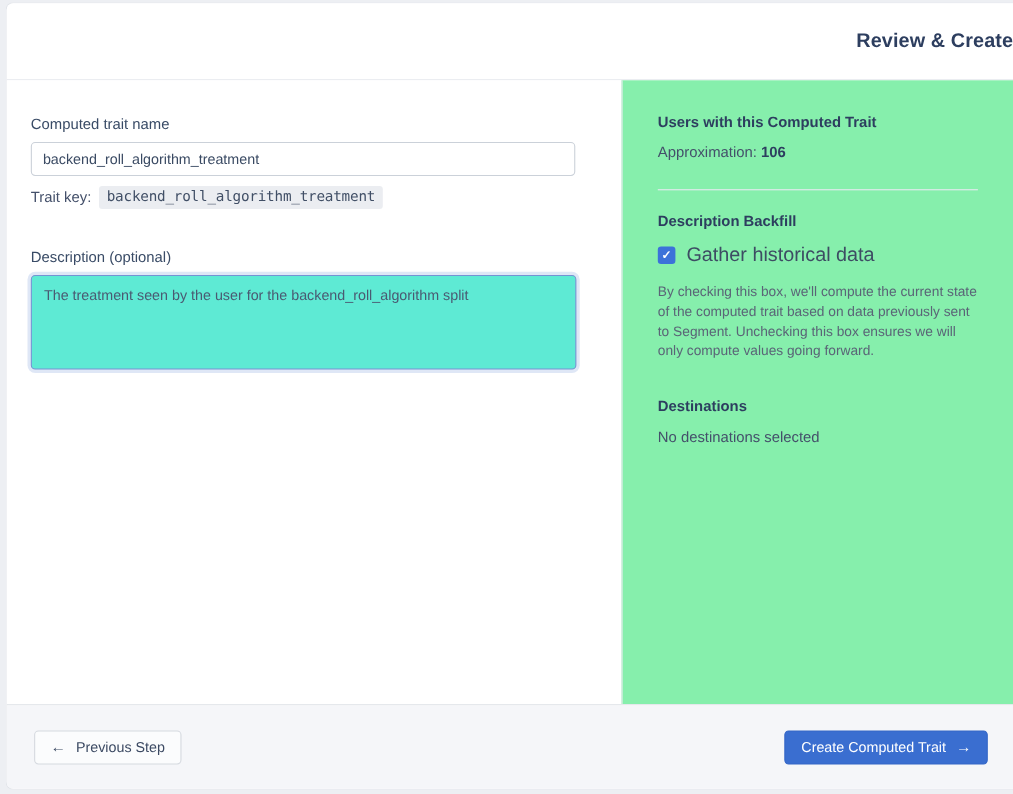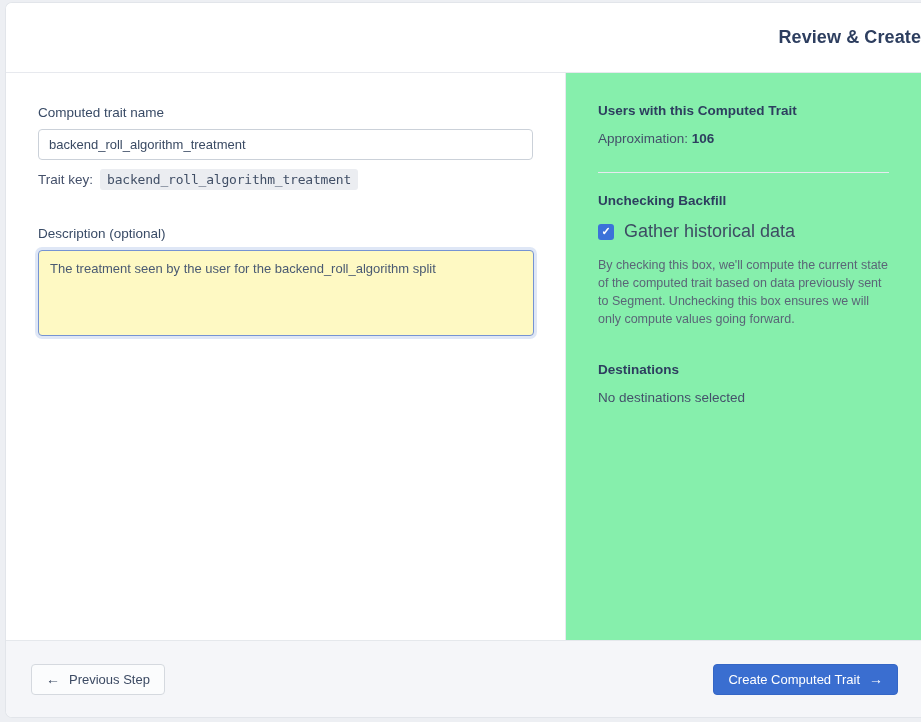--- a/index.html
+++ b/index.html
@@ -37,21 +37,21 @@
     font-weight: 700;
     color: #2d3e5f;
     letter-spacing: 0.1px;
   }
   
   .body { flex: 1; display: flex; min-height: 0; }
   .left-pane {
     width: 559px;
     flex: 0 0 559px;
     background: #fff;
-    padding: 32px 32px;
+    padding: 32px 22px;
   }
   .right-pane {
     flex: 1;
     background: #86efac;
     border-left: 1px solid #e7eaee;
     padding: 30px 32px;
   }
   .field-label {
     display: block;
     font-size: 13.5px;
@@ -87,21 +87,21 @@
     color: #414f66;
     letter-spacing: -0.2px;
   }
   .description-group { margin-top: 36px; }
   .description-area {
     width: 496px;
     height: 86px;
     border: 1px solid #7593d3;
     border-radius: 4px;
     box-shadow: 0 0 0 3px rgba(110, 145, 216, 0.22);
-    background: #fef9c3;
+    background: #5eead4;
     font-family: "Liberation Sans", sans-serif;
     font-size: 13px;
     color: #4a5a72;
     padding: 9px 11px;
     resize: none;
     outline: none;
     line-height: 17px;
   }
   
   .side-heading {
@@ -208,21 +208,21 @@
         <textarea class="description-area" style="">The treatment seen by the user for the backend_roll_algorithm split</textarea>
       </div>
     </div>
 
     <div class="right-pane">
       <div class="side-heading">Users with this Computed Trait</div>
       <div class="approximation"><span>Approximation: </span><b>106</b></div>
 
       <hr class="side-divider">
 
-      <div class="side-heading">Unchecking Backfill</div>
+      <div class="side-heading">Description Backfill</div>
       <div class="checkbox-row">
         <span class="checkbox">
             <span>✓</span>
           </span>
         <span class="checkbox-label">Gather historical data</span>
       </div>
       <p class="side-paragraph">By checking this box, we'll compute the current state of the computed trait based on data previously sent to Segment. Unchecking this box ensures we will only compute values going forward.</p>
 
       <div class="destinations-group">
         <div class="side-heading">Destinations</div>

